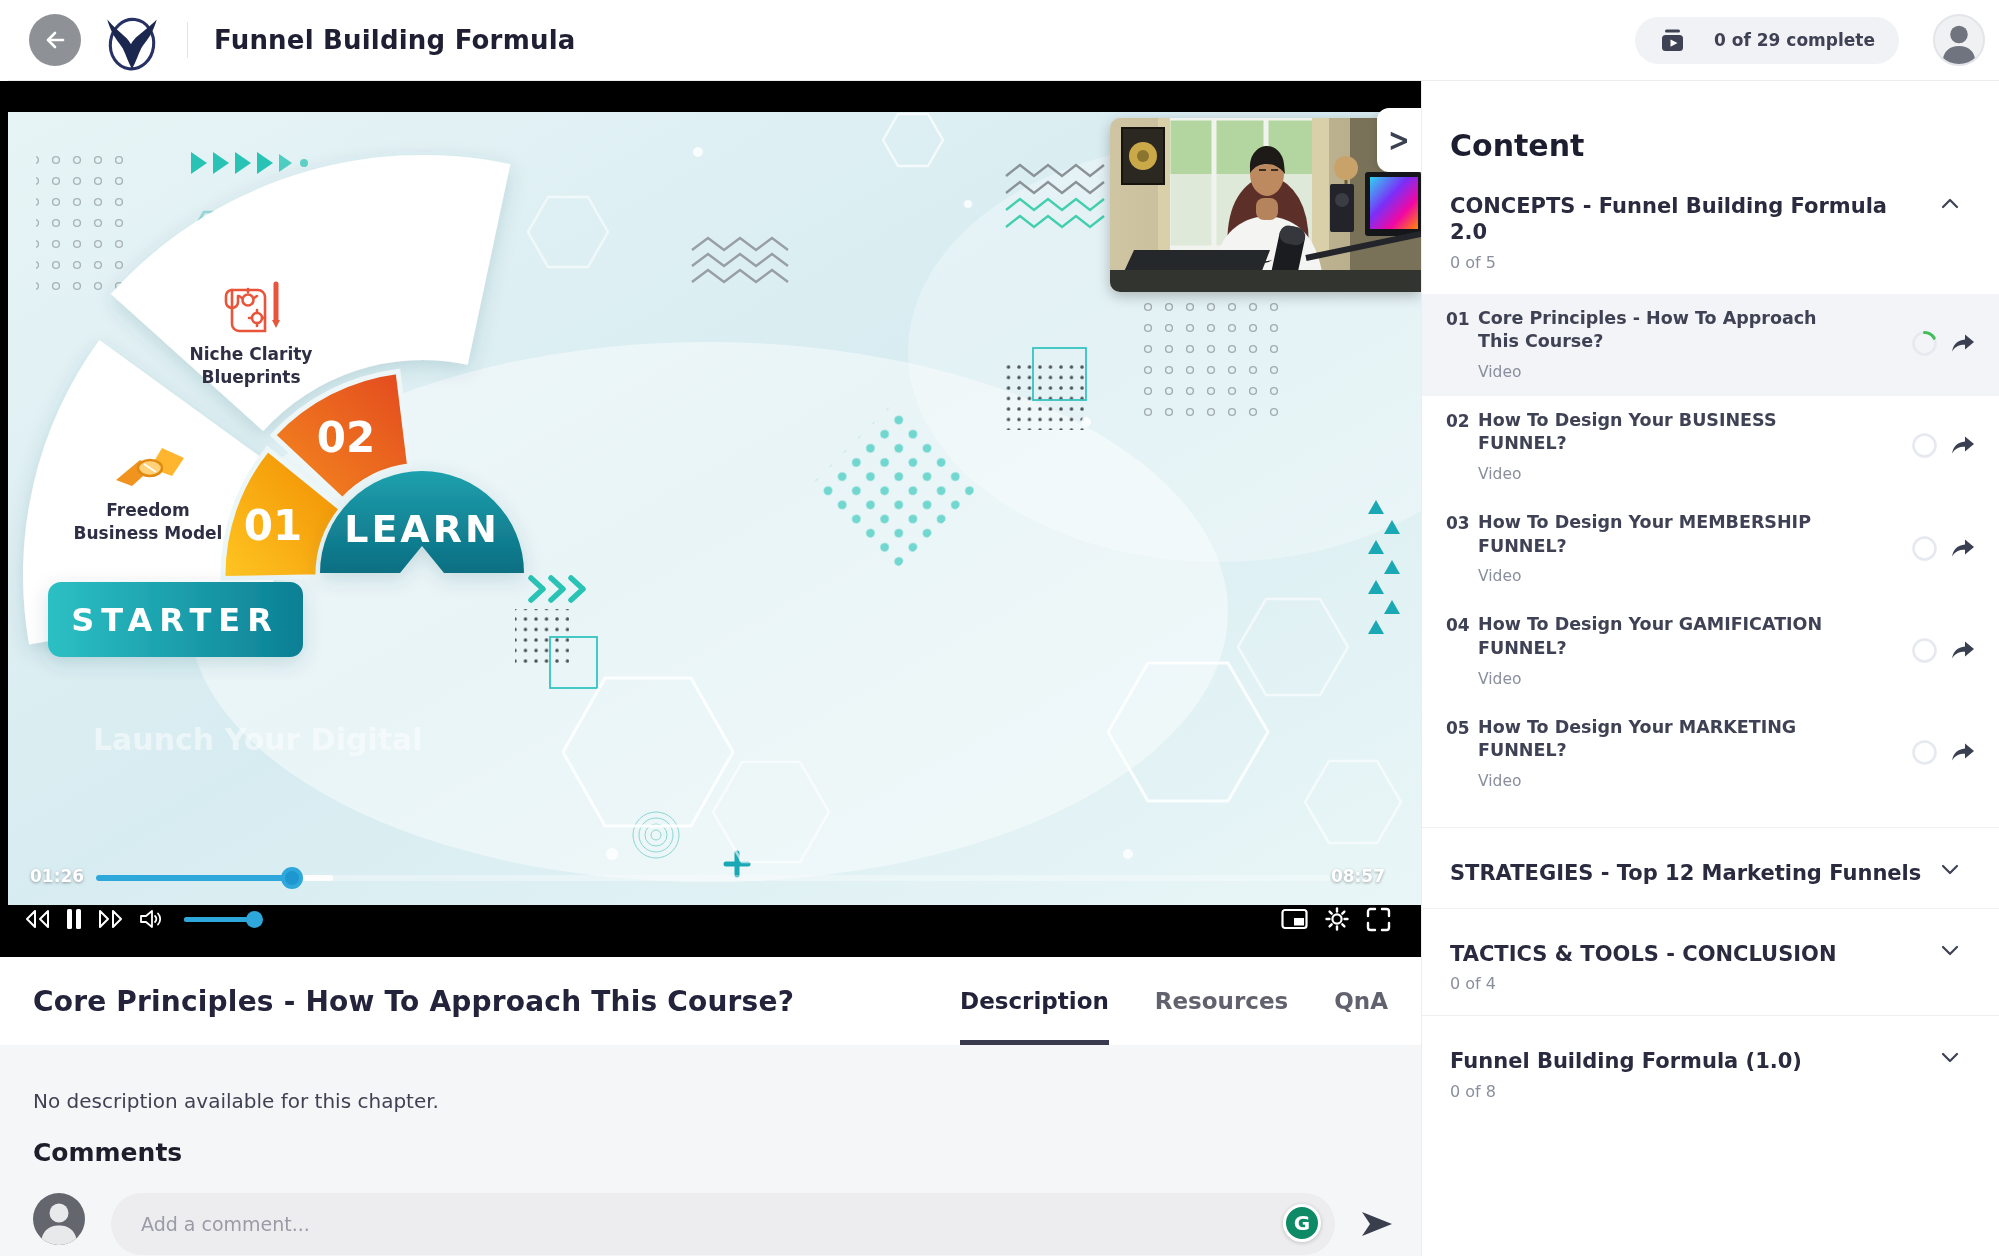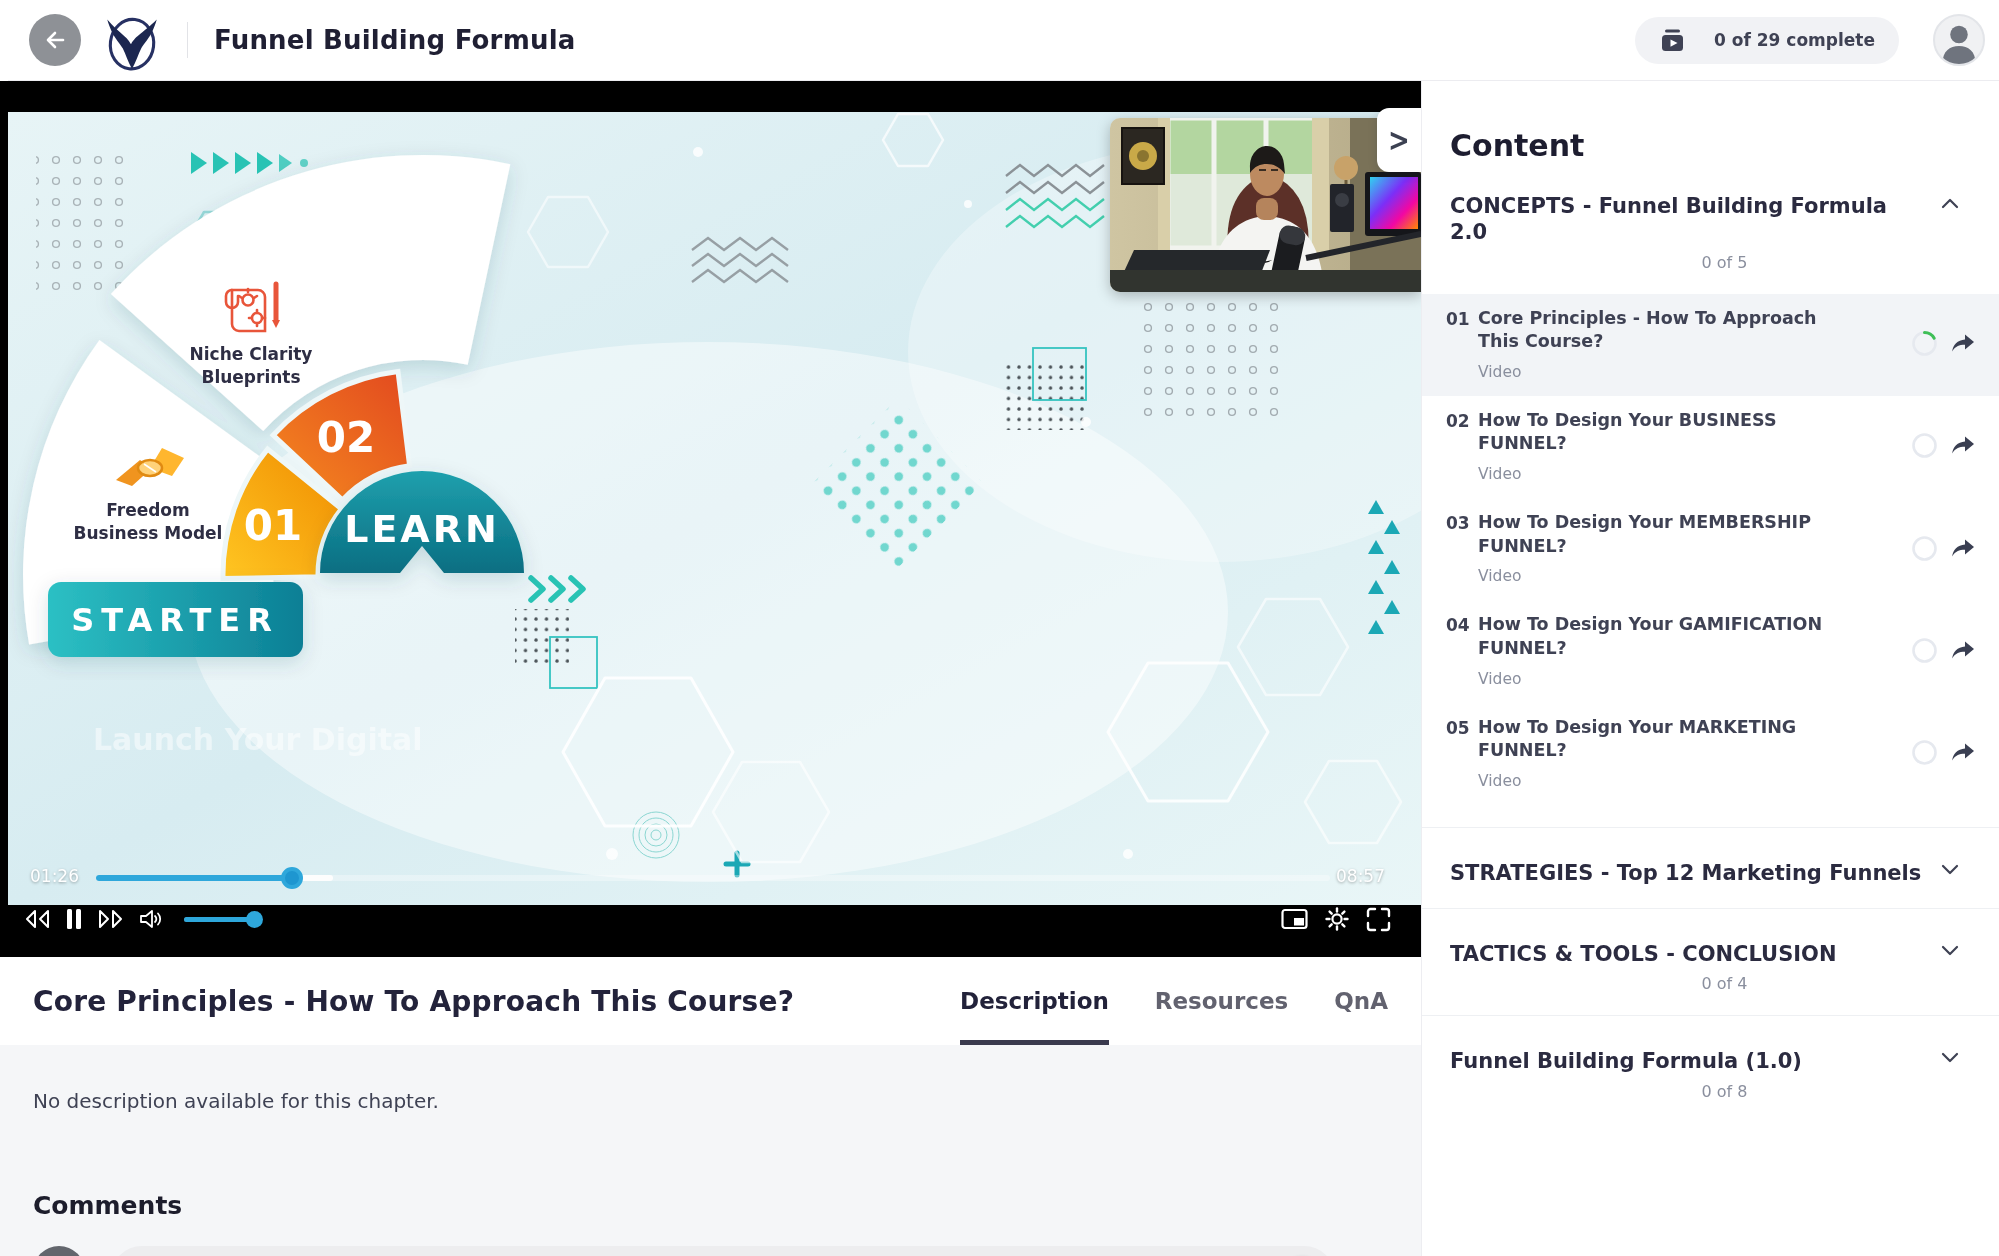--- a/index.html
+++ b/index.html
@@ -31,21 +31,21 @@
   .video-content{position:absolute;top:31px;left:8px;width:1421px;height:793px;overflow:hidden;}
   .video-content svg.art{position:absolute;top:0;left:0;}
 
   .webcam{position:absolute;top:37px;left:1110px;width:311px;height:174px;border-radius:10px 0 0 10px;
           overflow:hidden;box-shadow:0 4px 14px rgba(0,0,0,.25);}
   .collapse-btn{position:absolute;top:27px;right:0;width:44px;height:64px;background:#fff;
                 border-radius:12px 0 0 12px;box-shadow:0 2px 10px rgba(30,40,60,.18);
                 display:flex;align-items:center;justify-content:center;cursor:pointer;z-index:6;}
   .collapse-btn span{font-size:26px;font-weight:700;color:#3c4152;transform:scaleY(1.25);}
 
-  .vtime{position:absolute;top:785px;font-size:17px;color:#fff;text-shadow:0 1px 3px rgba(0,0,0,.35);z-index:5;}
+  .vtime{position:absolute;top:785px;font-size:17px;color:#fff;text-shadow:0 1px 3px rgba(0,0,0,.35);z-index:5;font-weight:bold;}
   .vtime.l{left:30px;} .vtime.r{right:36px;}
   .pbar{position:absolute;left:96px;top:794px;width:1234px;height:6px;border-radius:3px;
         background:rgba(255,255,255,.33);z-index:5;cursor:pointer;}
   .pbuf{position:absolute;left:0;top:0;height:6px;width:237px;background:#fdfdfd;border-radius:3px;}
   .pfill{position:absolute;left:0;top:0;height:6px;width:196px;background:#2ea7db;border-radius:3px;}
   .pknob{position:absolute;left:185px;top:-8px;width:22px;height:22px;border-radius:50%;
          background:#1e96d0;border:4px solid #2ea7db;cursor:pointer;}
   .ctl-left{position:absolute;left:24px;top:822px;height:32px;display:flex;align-items:center;gap:15px;z-index:5;}
   .ctl-right{position:absolute;right:30px;top:822px;height:32px;display:flex;align-items:center;gap:17px;z-index:5;}
   .cbtn{display:flex;align-items:center;justify-content:center;cursor:pointer;}
@@ -57,40 +57,40 @@
   .info-bar{width:1421px;height:88px;background:#fff;display:flex;align-items:stretch;padding-left:33px;}
   .lesson-title{font-size:28px;font-weight:700;color:#23233b;align-self:center;flex:1;letter-spacing:.2px;}
   .tabs{display:flex;gap:46px;margin-right:33px;}
   .tab{font-size:23px;font-weight:600;color:#62626f;display:flex;align-items:center;cursor:pointer;
        border-bottom:5px solid transparent;padding-top:5px;}
   .tab.active{color:#22223a;font-weight:700;border-bottom-color:#3a3a4e;}
 
   
   .desc-area{width:1421px;height:211px;background:#f5f6f8;padding:44px 0 0 33px;overflow:hidden;}
   .no-desc{font-size:20px;color:#3f4254;}
-  .comments-h{font-size:25px;font-weight:700;color:#1d1d2c;margin-top:78px;}
+  .comments-h{font-size:25px;font-weight:700;color:#1d1d2c;margin-top:25px;}
   .comment-row{display:flex;align-items:flex-start;margin-top:26px;gap:26px;}
   .c-avatar{width:52px;height:52px;border-radius:50%;background:#63666d;flex:0 0 auto;overflow:hidden;
             display:flex;align-items:center;justify-content:center;}
   .c-input-wrap{position:relative;width:1224px;}
   .c-input{width:100%;height:62px;border:none;outline:none;background:#ededef;border-radius:31px;
            font-size:19px;color:#3f4254;padding:0 70px 0 30px;font-family:inherit;}
   .c-input::placeholder{color:#9b9ba8;}
   .g-icon{position:absolute;right:14px;top:11px;width:38px;height:38px;border-radius:50%;background:#0f8a66;
           border:3px solid #fff;box-shadow:0 1px 4px rgba(0,0,0,.2);color:#fff;font-weight:700;font-size:20px;
           display:flex;align-items:center;justify-content:center;cursor:pointer;}
   .send-btn{margin-top:18px;cursor:pointer;}
 
   
   .sidebar{width:578px;height:1175px;background:#fff;border-left:1px solid #ededf1;overflow:hidden;}
   .sb-title{font-size:30px;font-weight:700;color:#1d1d30;margin:47px 0 30px 28px;}
   .sb-sec-head{display:flex;justify-content:space-between;align-items:flex-start;
                padding:0 40px 0 28px;cursor:pointer;}
   .sb-sec-title{font-size:21px;font-weight:700;color:#2b2b40;line-height:1.25;max-width:480px;}
-  .sb-sec-prog{font-size:16px;color:#8a8f9e;margin:7px 0 0 28px;text-align:center;}
+  .sb-sec-prog{font-size:16px;color:#8a8f9e;margin:7px 0 0 28px;}
   .sb-chev{margin-top:4px;flex:0 0 auto;}
   .sb-items{margin-top:22px;}
   .sb-item{display:flex;align-items:center;padding:13px 24px 15px 24px;cursor:pointer;}
   .sb-item.active{background:#f2f4f7;}
   .it-num{width:32px;font-size:17px;font-weight:700;color:#3f4254;flex:0 0 auto;align-self:flex-start;padding-top:2px;}
   .it-body{width:352px;}
   .it-title{font-size:17.5px;font-weight:600;color:#3f4254;line-height:1.35;}
   .it-type{font-size:15.5px;color:#8a8f9e;margin-top:9px;}
   .it-icons{margin-left:auto;display:flex;align-items:center;gap:13px;}
   .sb-section{padding:32px 0 22px 0;}

